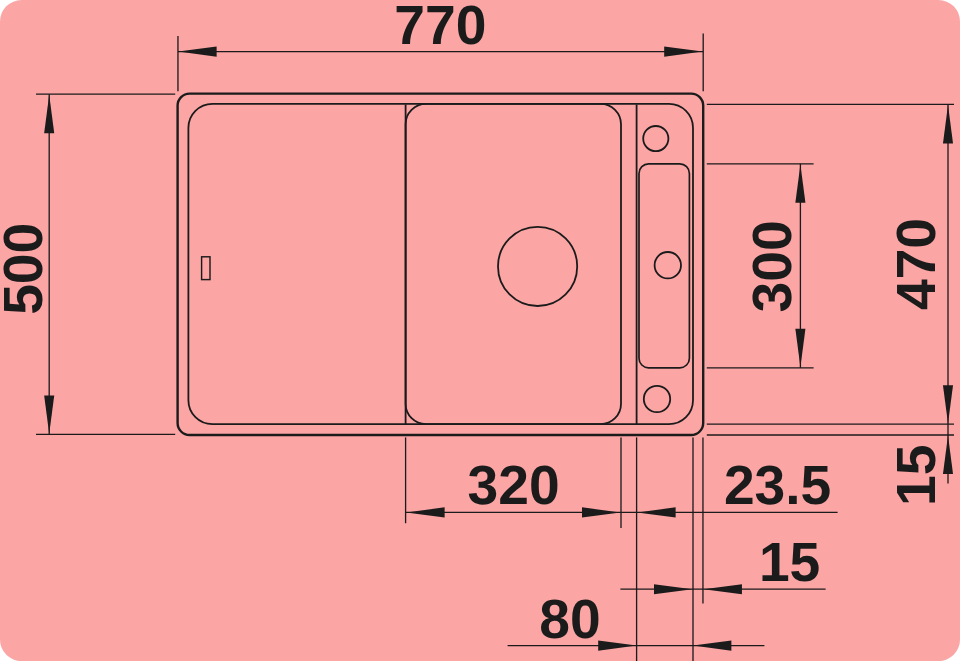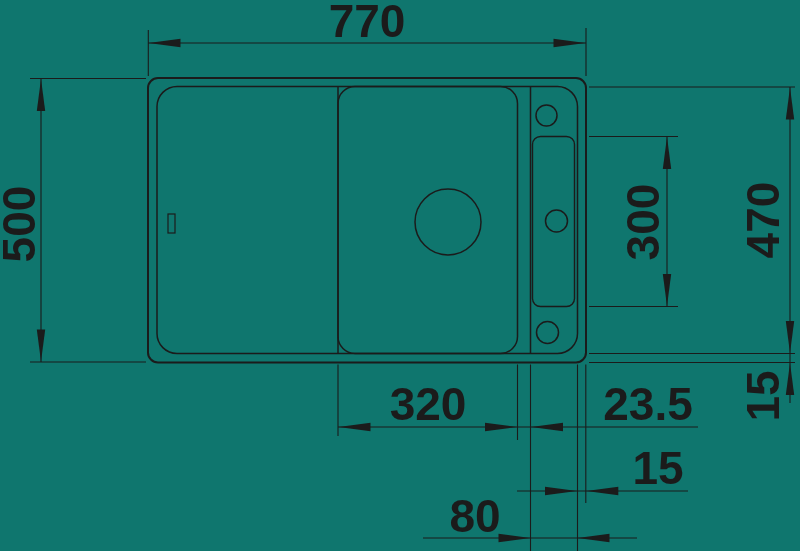--- a/index.html
+++ b/index.html
@@ -1,17 +1,17 @@
 <!DOCTYPE html>
 <html><head>
 <meta charset="utf-8">
 <style>
   html,body{margin:0;padding:0;background:#ffffff;}
-  .frame{position:relative;width:800px;height:551px;background:#0f766e;overflow:hidden;
-         font-family:"Liberation Sans",sans-serif;}
+  .frame{position:relative;width:800px;height:551px;background:#fca5a5;overflow:hidden;
+         font-family:"Liberation Sans",sans-serif;border-radius:18px;}
   svg{position:absolute;left:0;top:0;}
   .lbl{font-family:"Liberation Sans",sans-serif;font-weight:700;font-size:46px;fill:#1b1b1b;}
   .thin{stroke:#1b1b1b;stroke-width:1.1;fill:none;}
   .edge{stroke:#1b1b1b;fill:none;}
   .arrow{fill:#1b1b1b;stroke:none;}
 </style>
 </head>
 <body>
 
 <div class="frame">

